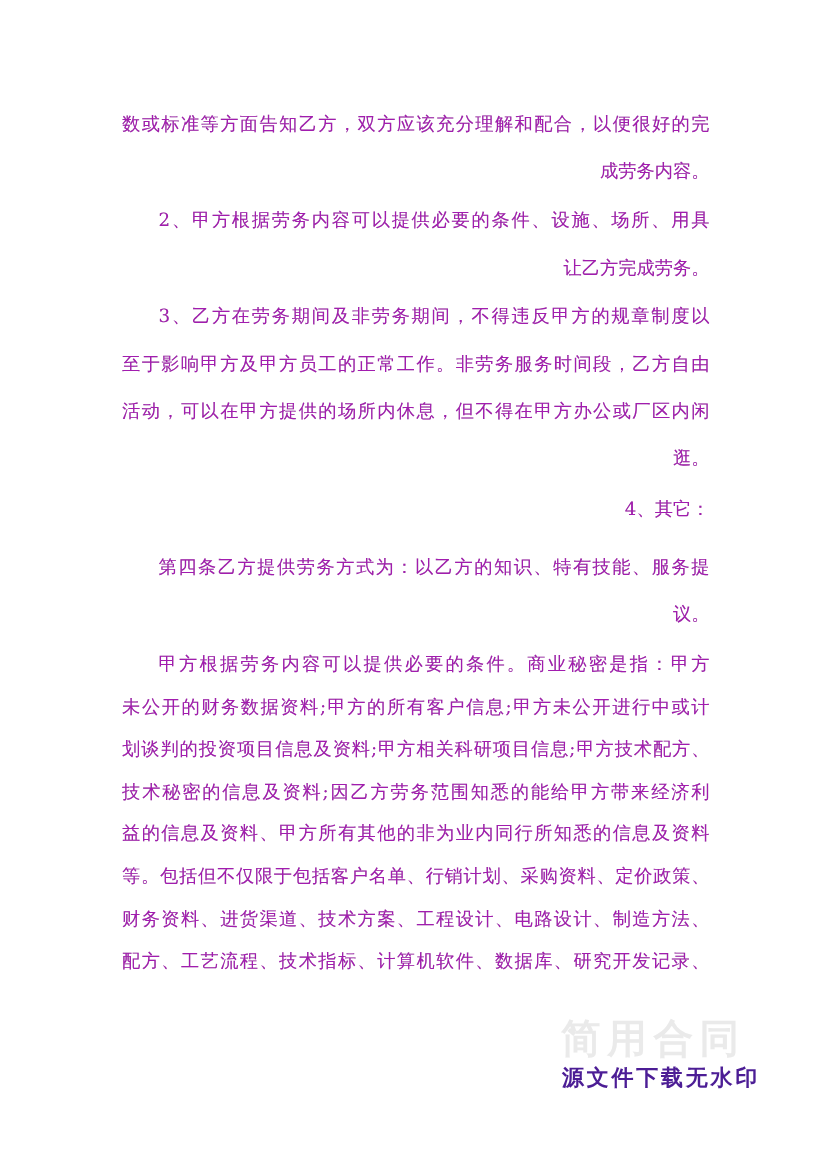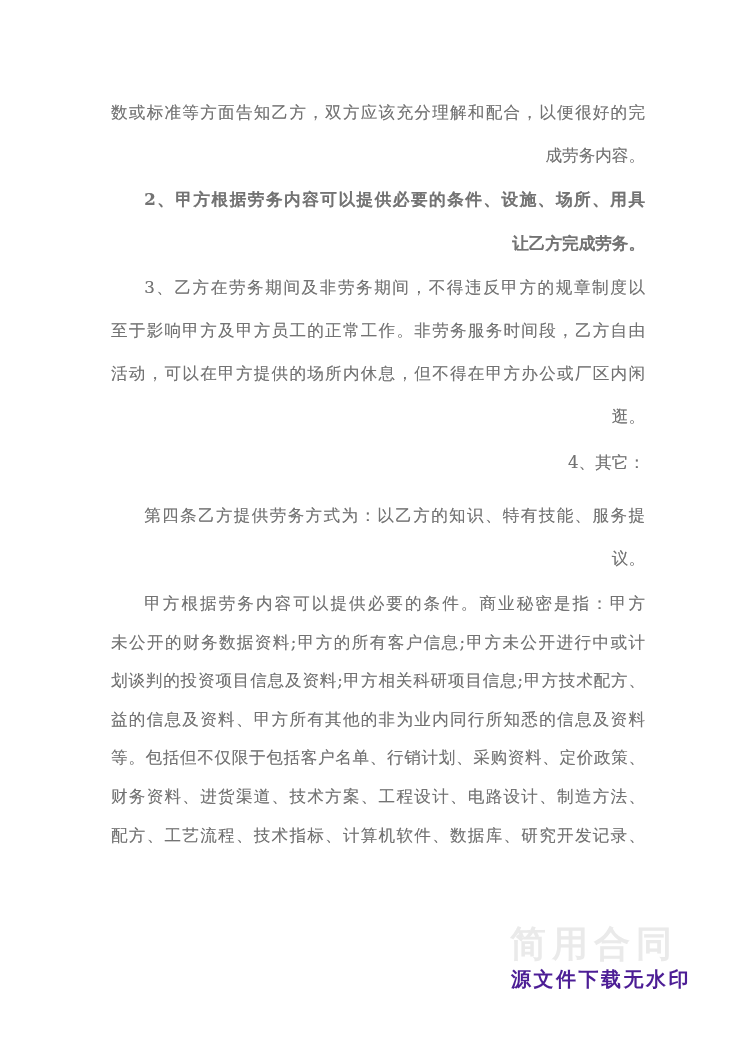--- a/index.html
+++ b/index.html
@@ -25,21 +25,21 @@
     top: 91px;
     width: 534px;
     font-size: 16.6px;
     color: #383838;
     text-shadow: 0 0 0.6px rgba(56,56,56,0.35);
   }
   .para { margin: 0; }
   .sec-a .line { line-height: 43.2px; height: 43.2px; }
   .sec-b .line { line-height: 38.6px; height: 38.6px; }
   .p1 { margin-bottom: 1px; }
-  .p2 { margin-bottom: 1px; font-weight: bold; }
+  .p2 { margin-bottom: 1px; }
   .p3 { margin-bottom: 2px; }
   .p4 { margin-bottom: 10px; }
   .p5 { margin-bottom: 5px; }
   .line {
     text-align: justify;
     text-align-last: justify;
     overflow: hidden;
   }
   .line.end {
     text-align: right;
@@ -69,21 +69,21 @@
     white-space: nowrap;
     z-index: 0;
   }
   .doc { z-index: 1; }
 </style>
 </head>
 <body>
 
 <div class="page" style="background: rgb(255, 255, 255);">
 
-  <div class="doc" style="color: #737373;">
+  <div class="doc" style="color: #a21caf;">
 
     <div class="para sec-a p1">
       <div class="line">数或标准等方面告知乙方，双方应该充分理解和配合，以便很好的完</div>
       <div class="line end">成劳务内容。</div>
     </div>
 
     <div class="para sec-a p2">
       <div class="line indent">2、甲方根据劳务内容可以提供必要的条件、设施、场所、用具</div>
       <div class="line end">让乙方完成劳务。</div>
     </div>
@@ -101,20 +101,21 @@
 
     <div class="para sec-a p5">
       <div class="line indent">第四条乙方提供劳务方式为：以乙方的知识、特有技能、服务提</div>
       <div class="line end">议。</div>
     </div>
 
     <div class="para sec-b p6">
       <div class="line indent">甲方根据劳务内容可以提供必要的条件。商业秘密是指：甲方</div>
       <div class="line">未公开的财务数据资料;甲方的所有客户信息;甲方未公开进行中或计</div>
       <div class="line">划谈判的投资项目信息及资料;甲方相关科研项目信息;甲方技术配方、</div>
+      <div class="line">技术秘密的信息及资料;因乙方劳务范围知悉的能给甲方带来经济利</div>
       <div class="line">益的信息及资料、甲方所有其他的非为业内同行所知悉的信息及资料</div>
       <div class="line">等。包括但不仅限于包括客户名单、行销计划、采购资料、定价政策、</div>
       <div class="line">财务资料、进货渠道、技术方案、工程设计、电路设计、制造方法、</div>
       <div class="line">配方、工艺流程、技术指标、计算机软件、数据库、研究开发记录、</div>
     </div>
 
   </div>
 
   <div class="wm-title" style="color: rgb(234, 234, 234);">简用合同</div>
   <div class="wm-subtitle" style="color: #4c1d95;">源文件下载无水印</div>

